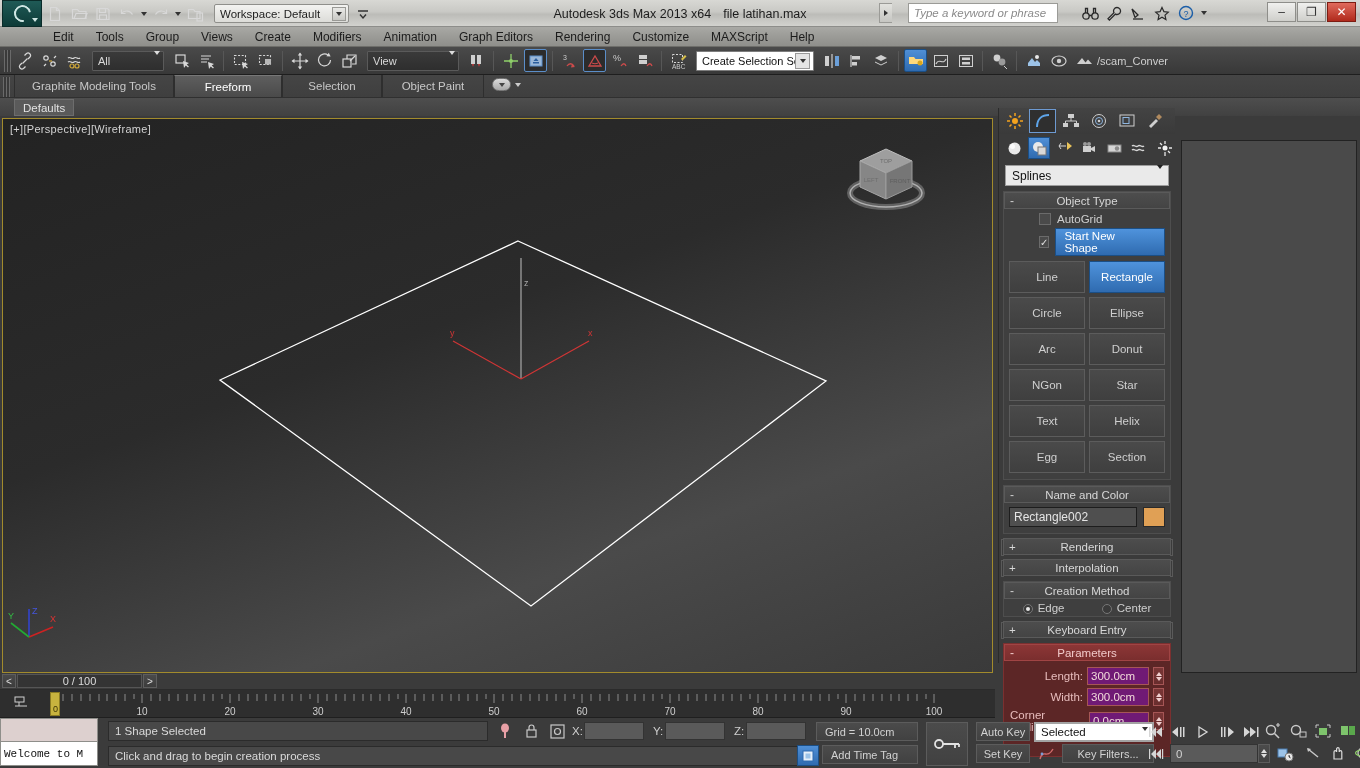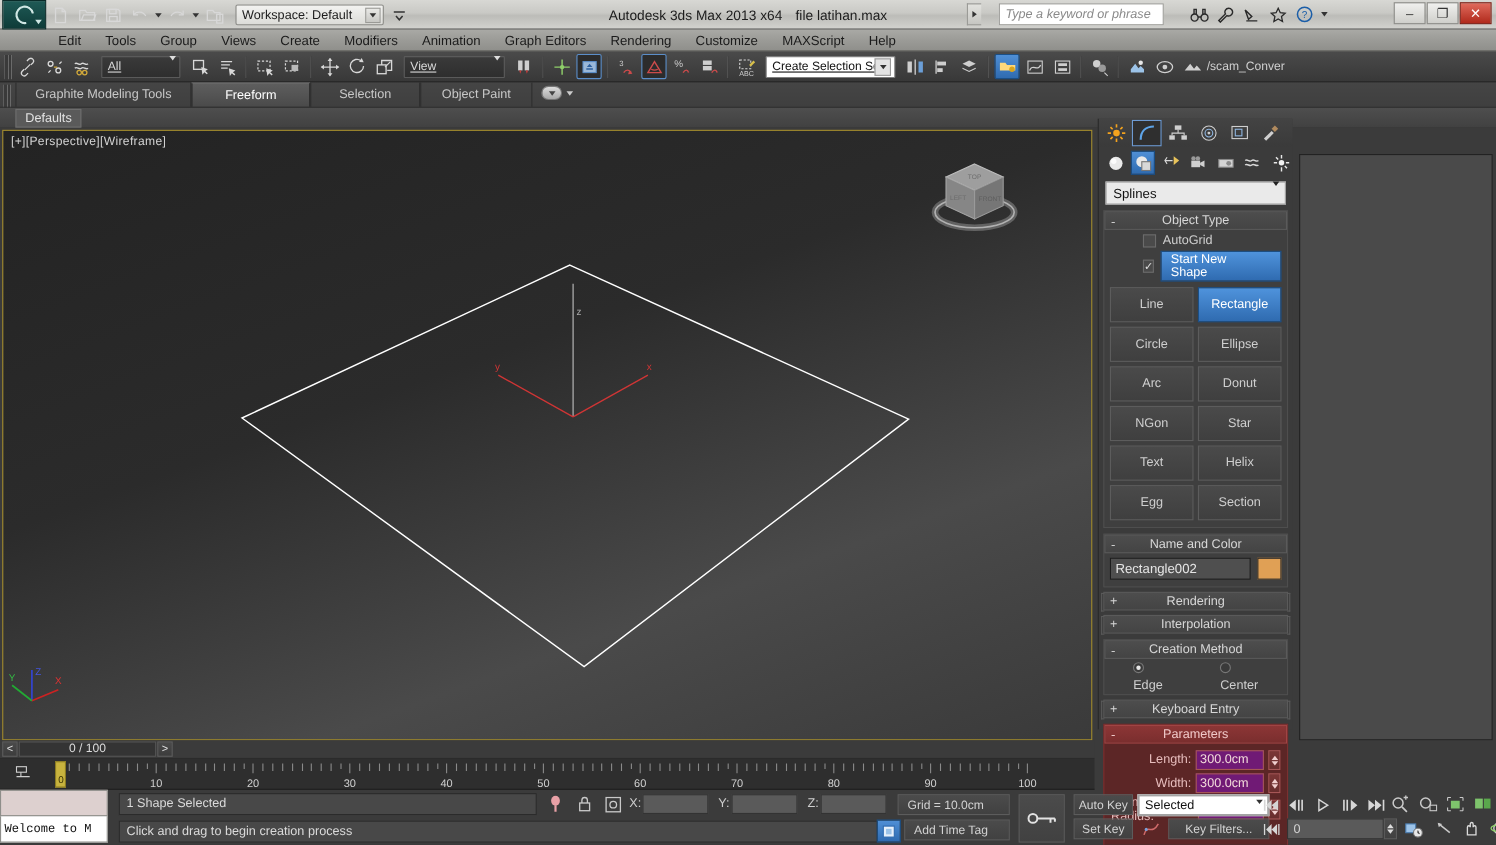--- a/index.html
+++ b/index.html
@@ -84,21 +84,21 @@
     display:flex;align-items:center;padding-left:4px;gap:2px;
   }
   .tb{width:23px;height:23px;display:flex;align-items:center;justify-content:center;
      border:1px solid transparent;border-radius:2px;cursor:pointer;position:relative;}
   .tb.on{background:linear-gradient(180deg,#4f8fd6,#2f6bb0);border-color:#1b4f86;}
   .tb.onb{background:#2c2c2c;border:1px solid #5b8ec9;}
   .tbsep{width:1px;height:20px;background:#262626;border-right:1px solid #575757;margin:0 3px;}
   .combo{
     height:20px;background:linear-gradient(180deg,#3a3a3a,#2e2e2e);
     border:1px solid #5a5a5a;border-radius:1px;color:#d9d9d9;font-size:11px;
-    display:flex;align-items:center;padding-left:5px;position:relative;cursor:pointer;text-decoration:underline;
+    display:flex;align-items:center;padding-left:5px;position:relative;cursor:pointer;
   }
   .combo .dd{position:absolute;right:3px;top:50%;transform:translateY(-50%);}
   .combo.light{background:#1f1f1f;border:1px solid #7d7d7d;}
   .mono-lbl{font-size:11px;color:#cfcfcf;}
 
   
   .ribbon{
     position:absolute;left:0;top:75px;width:1360px;height:41px;
     background:linear-gradient(180deg,#454545,#3a3a3a);
     border-bottom:1px solid #2a2a2a;
@@ -170,21 +170,21 @@
   .swatch{width:22px;height:20px;background:#e0a055;border:1px solid #2a2a2a;cursor:pointer;}
 
   .collapsed{margin:4px 4px 0 4px;height:17px;position:relative;
     display:flex;align-items:center;justify-content:center;
     background:linear-gradient(180deg,#4d4d4d,#444);border:1px solid #5a5a5a;color:#d7d7d7;font-size:11.5px;cursor:pointer;}
   .collapsed .pm{position:absolute;left:5px;}
   .brk{position:absolute;left:-3px;top:0;height:17px;width:3px;border:1px solid #5a5a5a;border-right:none;}
   .brk.r{left:auto;right:-3px;border:1px solid #5a5a5a;border-left:none;}
 
   .radiorow{display:flex;align-items:center;justify-content:space-around;padding:3px 0 2px 0;}
-  .radio{display:flex;align-items:flex-start;gap:5px;cursor:pointer;flex-direction:column;}
+  .radio{display:flex;align-items:flex-end;gap:5px;cursor:pointer;}
   .rd{width:10px;height:10px;border-radius:50%;background:#3a3a3a;border:1px solid #777;
     display:flex;align-items:center;justify-content:center;}
   .rd i{width:4px;height:4px;border-radius:50%;background:#e8e8e8;display:block;}
   .rdlbl{font-size:11.5px;color:#cfcfcf;}
 
   
   .rollout.red{border:1px solid #7b3030;background:#5c2626;}
   .rollout.red .rollhdr{background:linear-gradient(180deg,#8c3636,#7a2e2e);border:1px solid #a04444;color:#f0c9c9;}
   .rollout.red .rollhdr .pm{color:#f0c9c9;}
   .prow{display:flex;align-items:center;justify-content:flex-end;gap:4px;margin-bottom:3px;}

